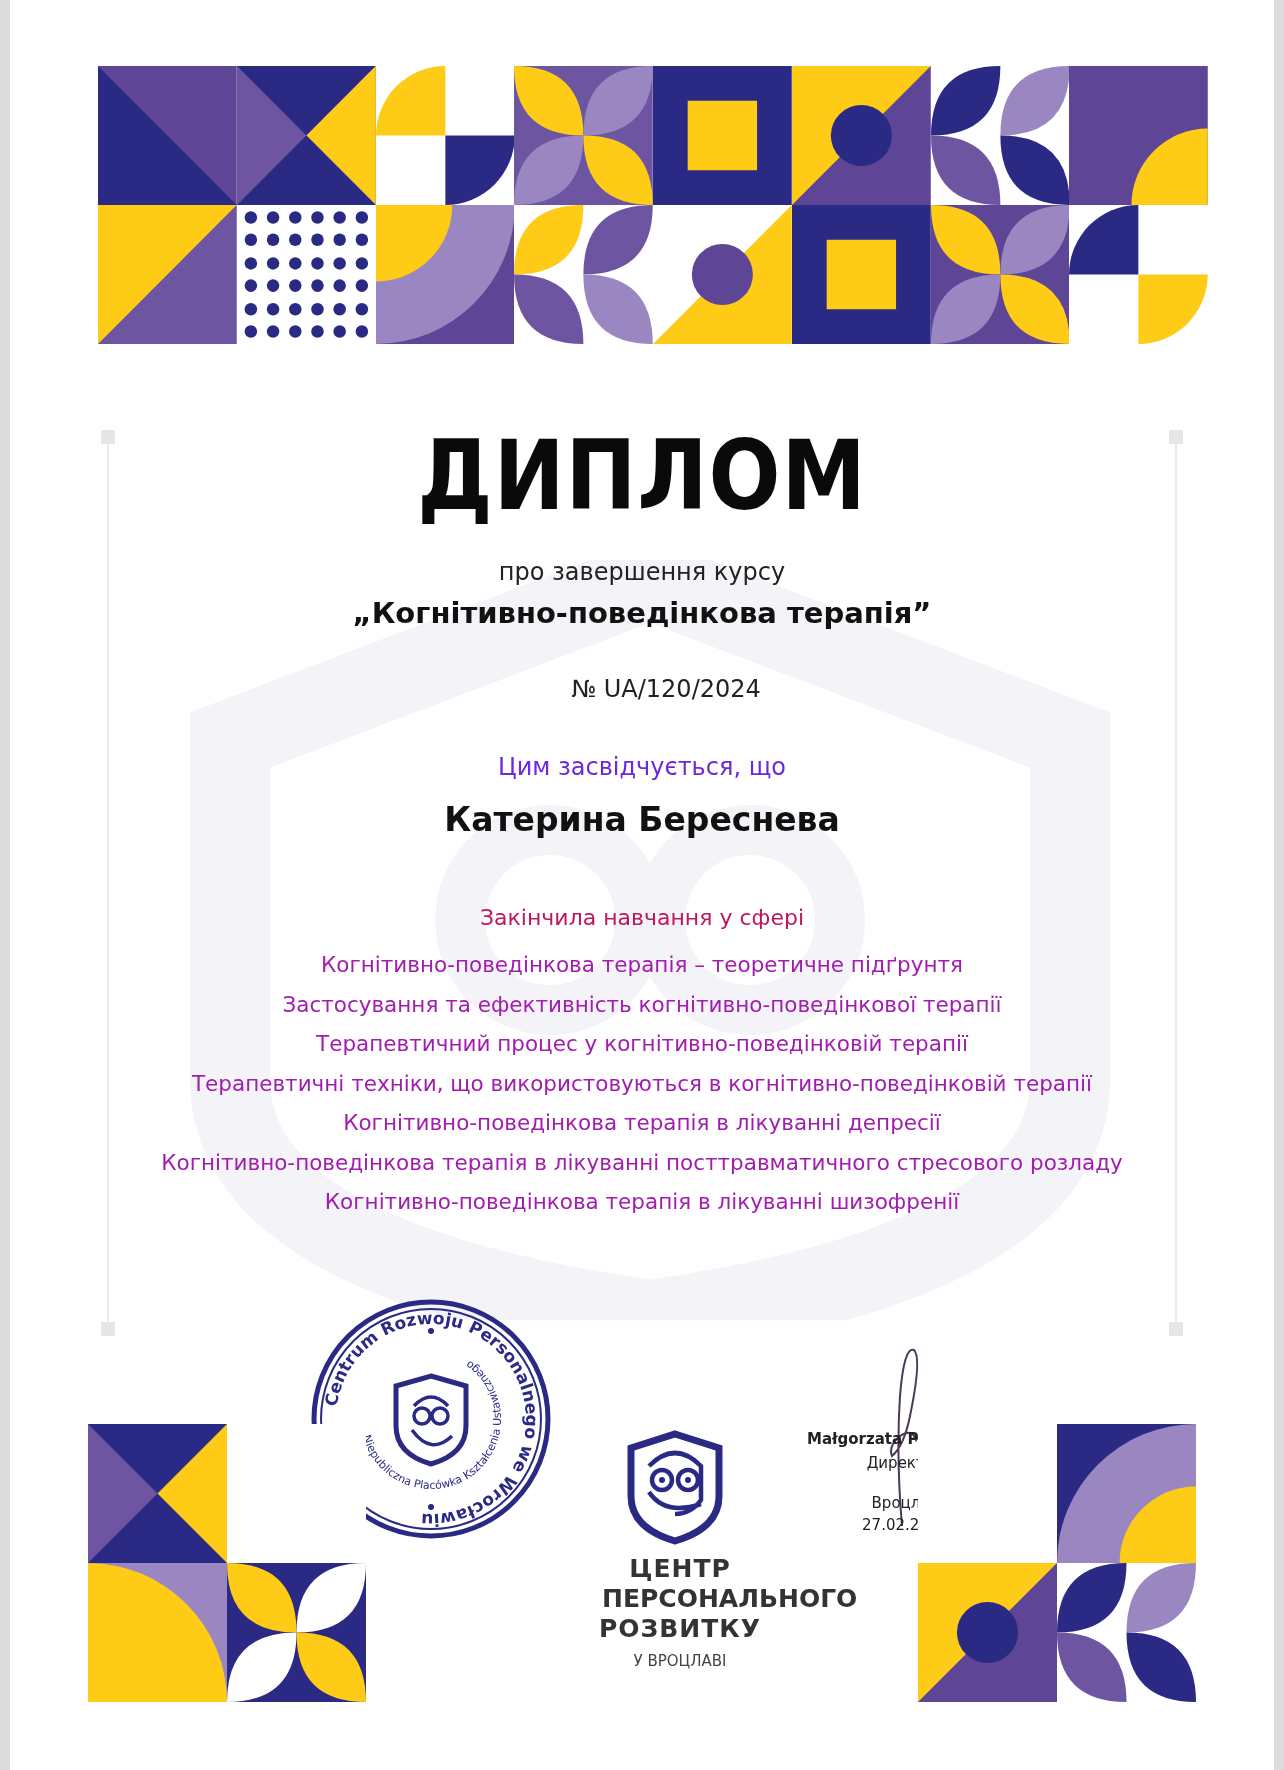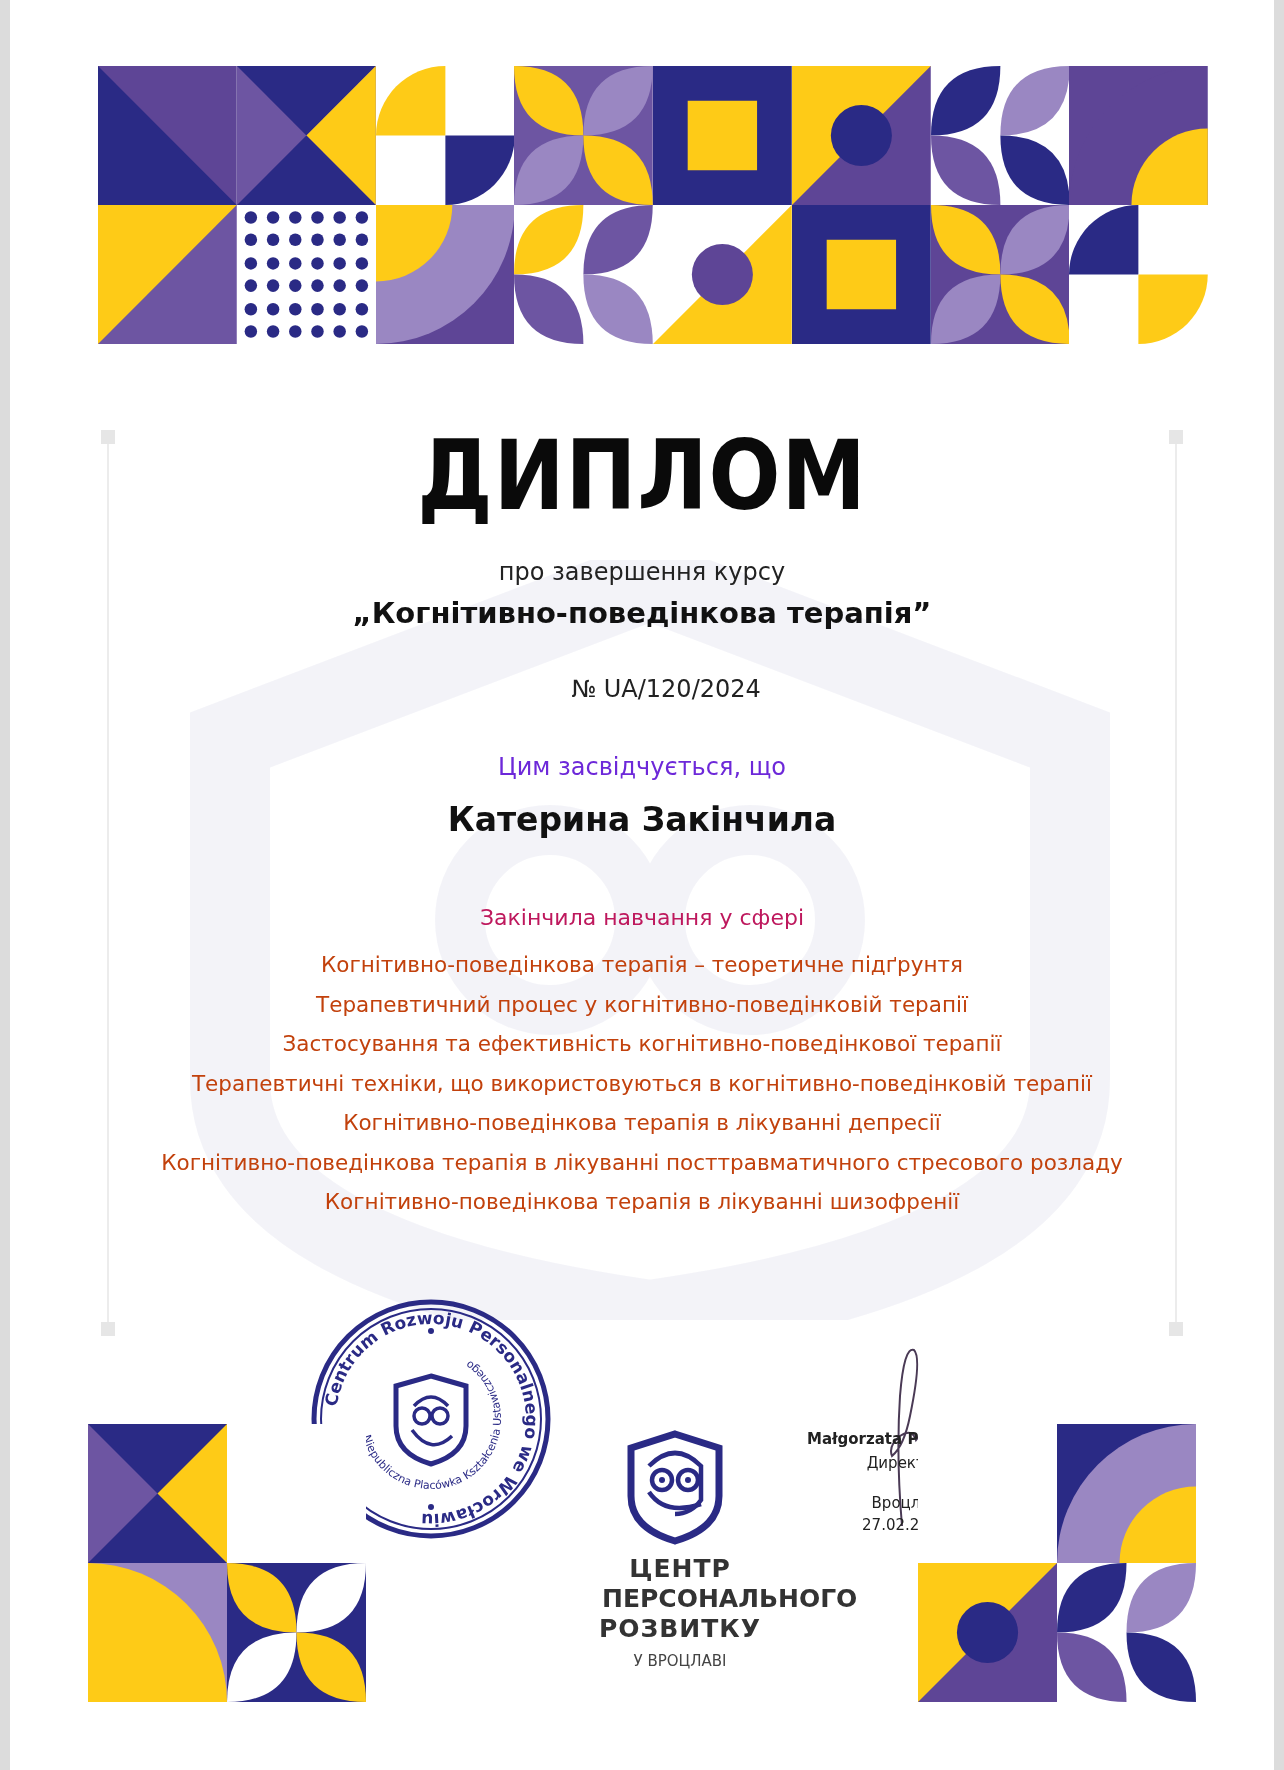--- a/index.html
+++ b/index.html
@@ -20,21 +20,21 @@
     font-size:96px; letter-spacing:1px; transform:scaleX(0.98); color:#0a0a0a; }
   .line { position:absolute; left:0; width:1284px; text-align:center;
     font-family:"DejaVu Sans", sans-serif; }
   .sub { top:558px; font-size:24px; color:#222; }
   .course { top:596px; font-size:29px; font-weight:bold; color:#111; }
   .num { top:675px; font-size:24px; color:#222;padding-left:24px; }
   .certifies { top:753px; font-size:24px; color:#6d28d9; }
   .name { top:800px; font-size:33px; font-weight:bold; color:#111; }
   .field { top:905px; font-size:22px; color:#be185d; }
   .topics { position:absolute; left:0; width:1284px; top:945px; text-align:center; }
-  .topic { font-size:21.5px; color:#c2410c; height:39.5px; line-height:39.5px; white-space:nowrap; }
+  .topic { font-size:21.5px; color:#a21caf; height:39.5px; line-height:39.5px; white-space:nowrap; }
   .stamp { position:absolute; left:310px; top:1298px; width:242px; height:242px; }
   .logo { position:absolute; left:570px; top:1420px; width:220px; height:270px; }
   .logo-text { position:absolute; left:0; width:220px; text-align:center; font-family:"DejaVu Sans", sans-serif; color:#333; }
   .logo-l1 { top:134px; font-size:25px; font-weight:bold; letter-spacing:1px; }
   .logo-l2 { top:164px; font-size:25px; font-weight:bold;margin-left:32px; }
   .logo-l3 { top:194px; font-size:25px; font-weight:bold; letter-spacing:1px; }
   .logo-l4 { top:232px; font-size:15px; color:#444; }
   .sig-block { position:absolute; left:770px; top:1330px; width:270px; height:220px; }
   .sig-text { position:absolute; left:0; width:270px; text-align:center; font-family:"DejaVu Sans", sans-serif; color:#222; }
   .sig-name { top:100px; font-size:15px; font-weight:bold; }
@@ -221,27 +221,27 @@
     <circle cx="360" cy="360" r="90" fill="none" stroke="#2a2a85" stroke-width="50"></circle>
     <circle cx="560" cy="360" r="90" fill="none" stroke="#2a2a85" stroke-width="50"></circle>
   </svg>
 </div>
 
 <div class="title">ДИПЛОМ</div>
 <div class="line sub">про завершення курсу</div>
 <div class="line course">„Когнітивно-поведінкова терапія”</div>
 <div class="line num">№ UA/120/2024</div>
 <div class="line certifies">Цим засвідчується, що</div>
-<div class="line name">Катерина Закінчила</div>
+<div class="line name">Катерина Береснева</div>
 <div class="line field">Закінчила навчання у сфері</div>
 
 <div class="topics">
   <div class="topic">Когнітивно-поведінкова терапія – теоретичне підґрунтя</div>
+  <div class="topic">Застосування та ефективність когнітивно-поведінкової терапії</div>
   <div class="topic">Терапевтичний процес у когнітивно-поведінковій терапії</div>
-  <div class="topic">Застосування та ефективність когнітивно-поведінкової терапії</div>
   <div class="topic">Терапевтичні техніки, що використовуються в когнітивно-поведінковій терапії</div>
   <div class="topic">Когнітивно-поведінкова терапія в лікуванні депресії</div>
   <div class="topic">Когнітивно-поведінкова терапія в лікуванні посттравматичного стресового розладу</div>
   <div class="topic">Когнітивно-поведінкова терапія в лікуванні шизофренії</div>
 </div>
 
 <svg class="stamp" viewBox="0 0 242 242">
   <defs>
     <path id="outerArc" d="M121,121 m-95,0 a95,95 0 1,1 190,0 a95,95 0 1,1 -190,0"></path>
     <path id="innerArc" d="M121,121 m-70,0 a70,70 0 1,0 140,0 a70,70 0 1,0 -140,0"></path>

